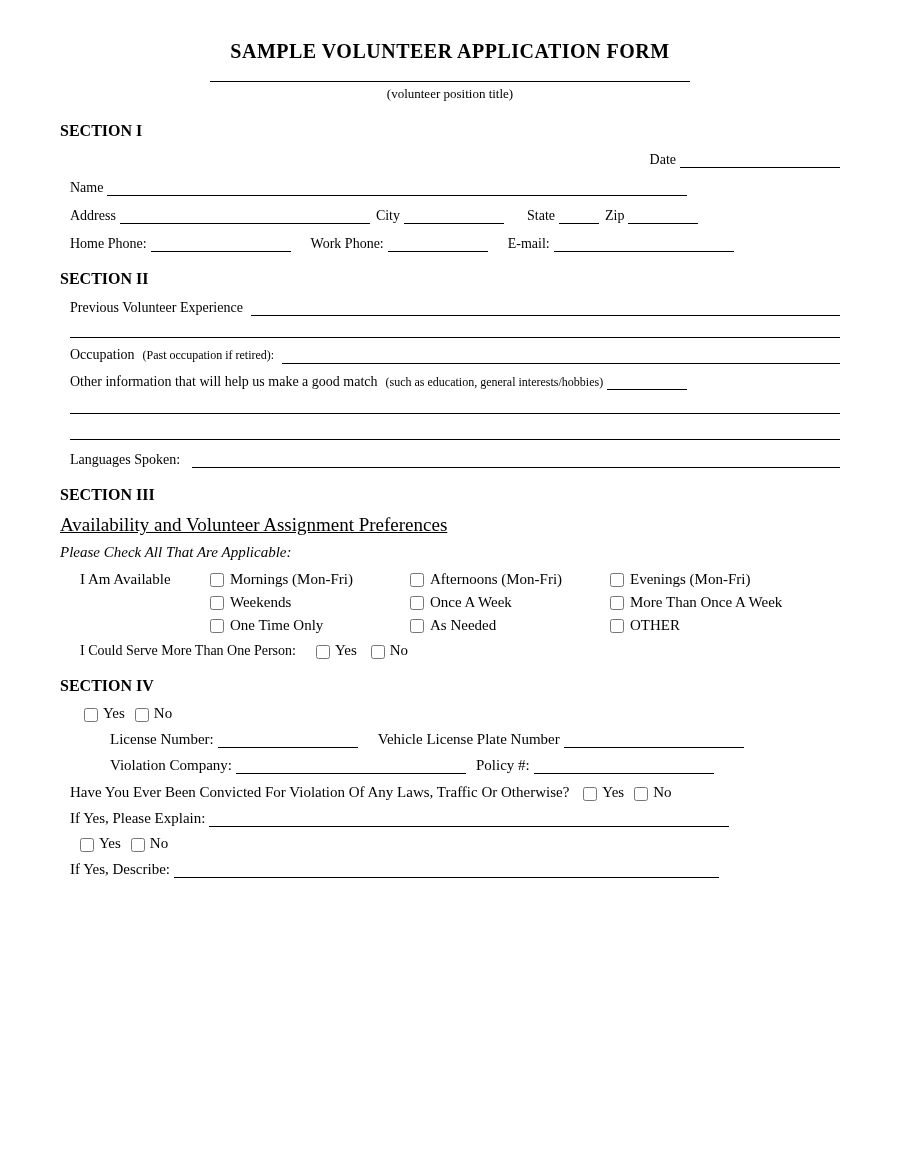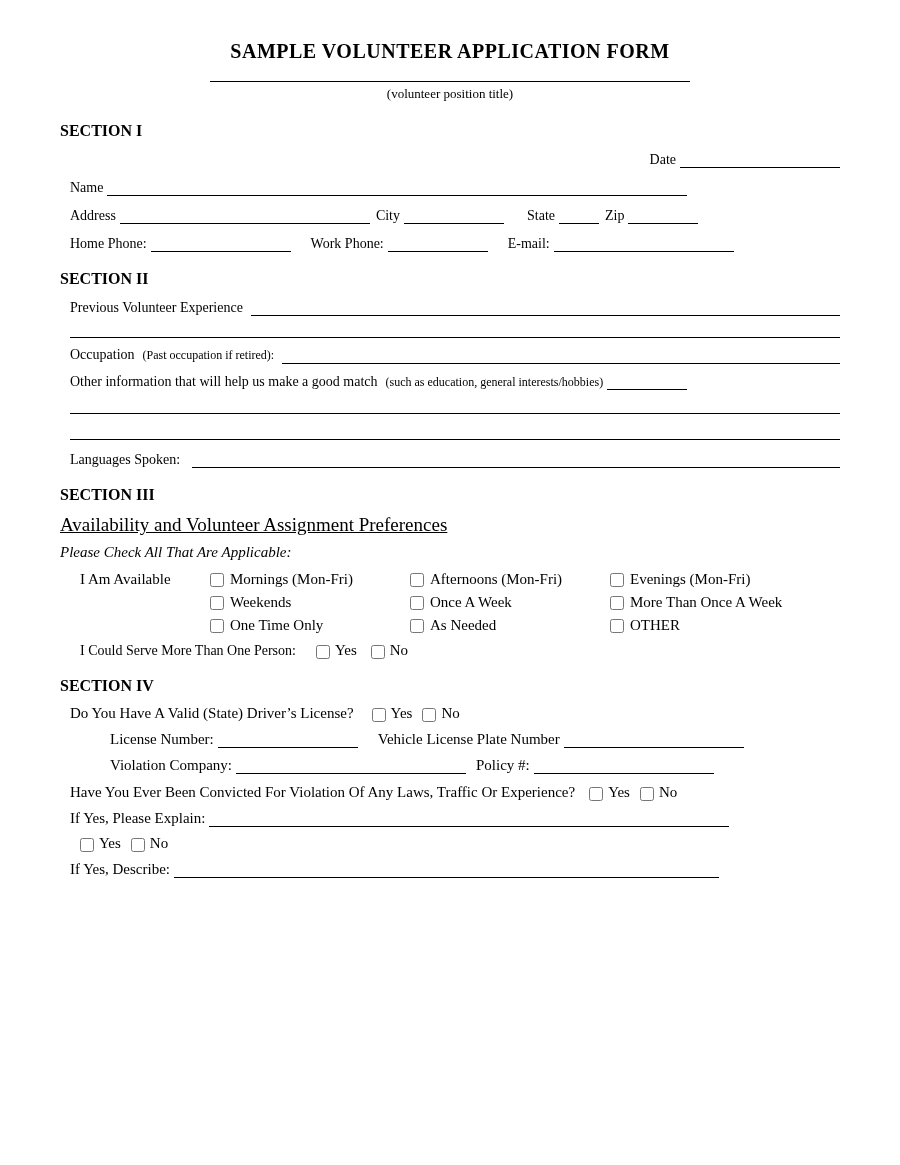--- a/index.html
+++ b/index.html
@@ -348,21 +348,20 @@
         <span>No</span>
       </label>
     </div>
   </div>
 </div>
 
 <div style="margin-top: 18px;">
   <div class="section-header">SECTION  IV</div>
 
   <div class="sec4-row">
-    <span class="sec4-text">Do You Have A Valid  (State) Driver’s License?</span>
     <label class="yn-item" style="margin-left:14px;">
       <input type="checkbox" style="">
       <span>Yes</span>
     </label>
     <label class="yn-item" style="margin-left:10px;">
       <input type="checkbox" style="">
       <span>No</span>
     </label>
   </div>
 
@@ -374,21 +373,21 @@
   </div>
 
   <div class="sec4-row sec4-indent">
     <span class="sec4-text">Violation Company:</span>
     <input class="underline-input" type="text" style="width: 230px; margin-right: 10px;">
     <span class="sec4-text">Policy #:</span>
     <input class="underline-input" type="text" style="width: 180px;">
   </div>
 
   <div class="sec4-row" style="margin-top:10px; align-items:center;">
-    <span class="sec4-text">Have You Ever Been Convicted For Violation Of Any Laws, Traffic Or Experience?</span>
+    <span class="sec4-text">Have You Ever Been Convicted For Violation Of Any Laws, Traffic Or Otherwise?</span>
     <label class="yn-item" style="margin-left:10px;">
       <input type="checkbox" style="">
       <span>Yes</span>
     </label>
     <label class="yn-item" style="margin-left:10px;">
       <input type="checkbox" style="">
       <span>No</span>
     </label>
   </div>
 

